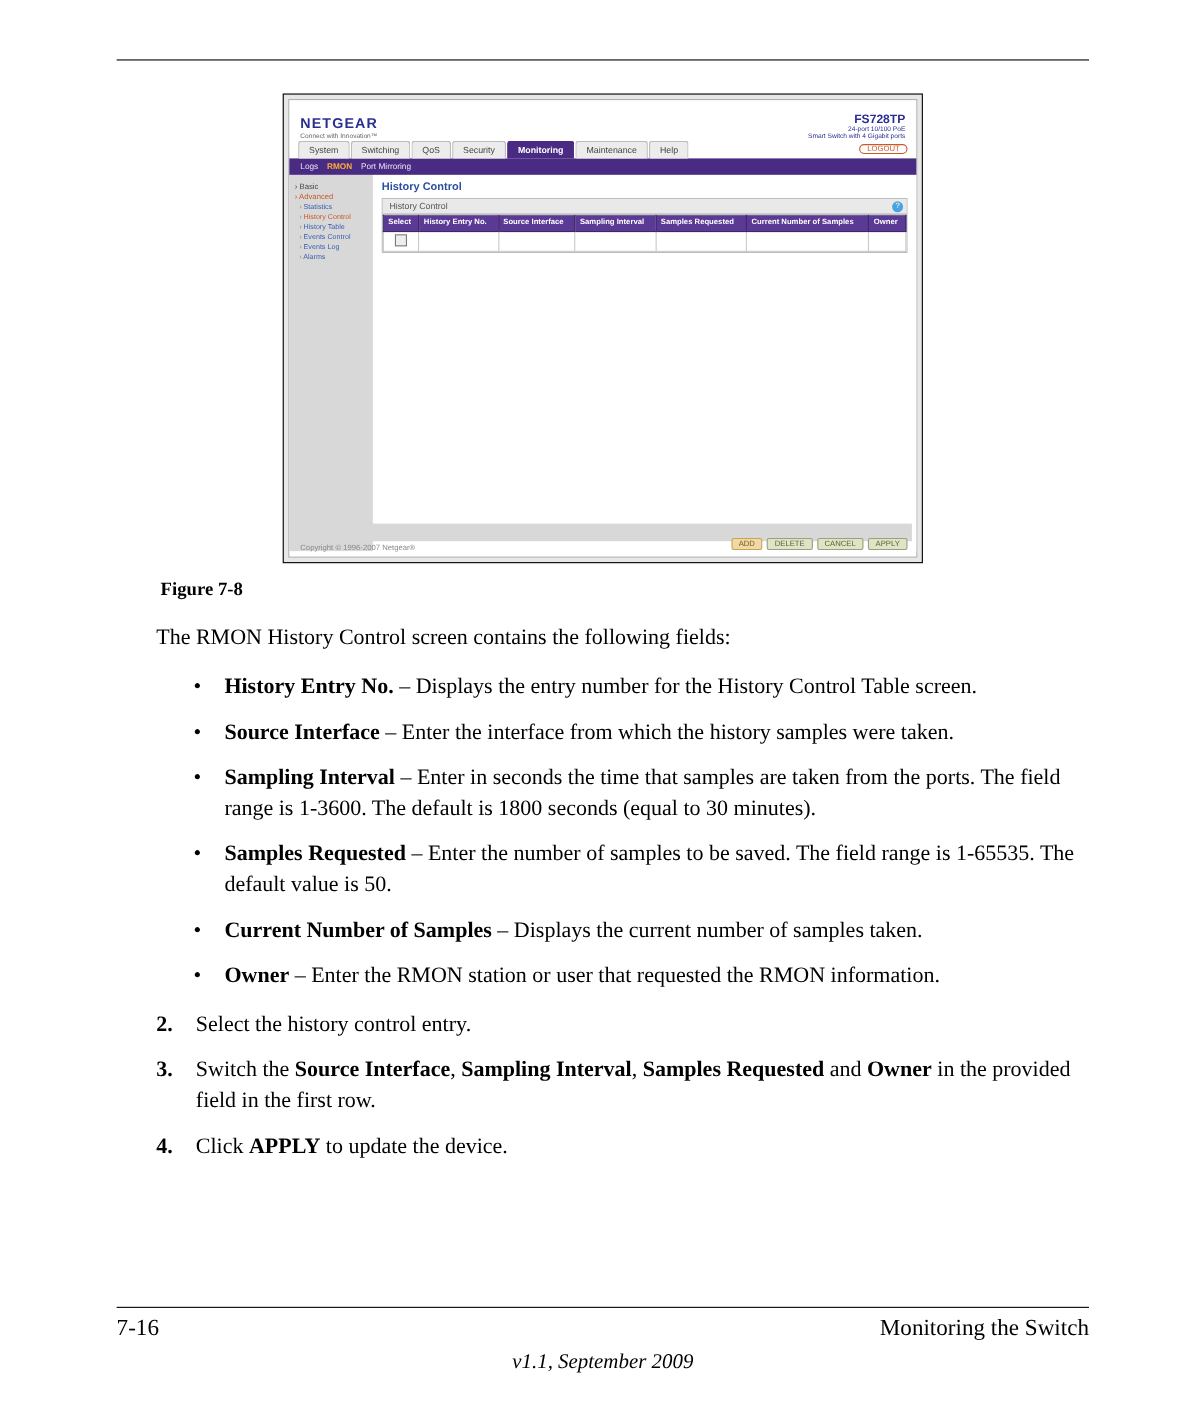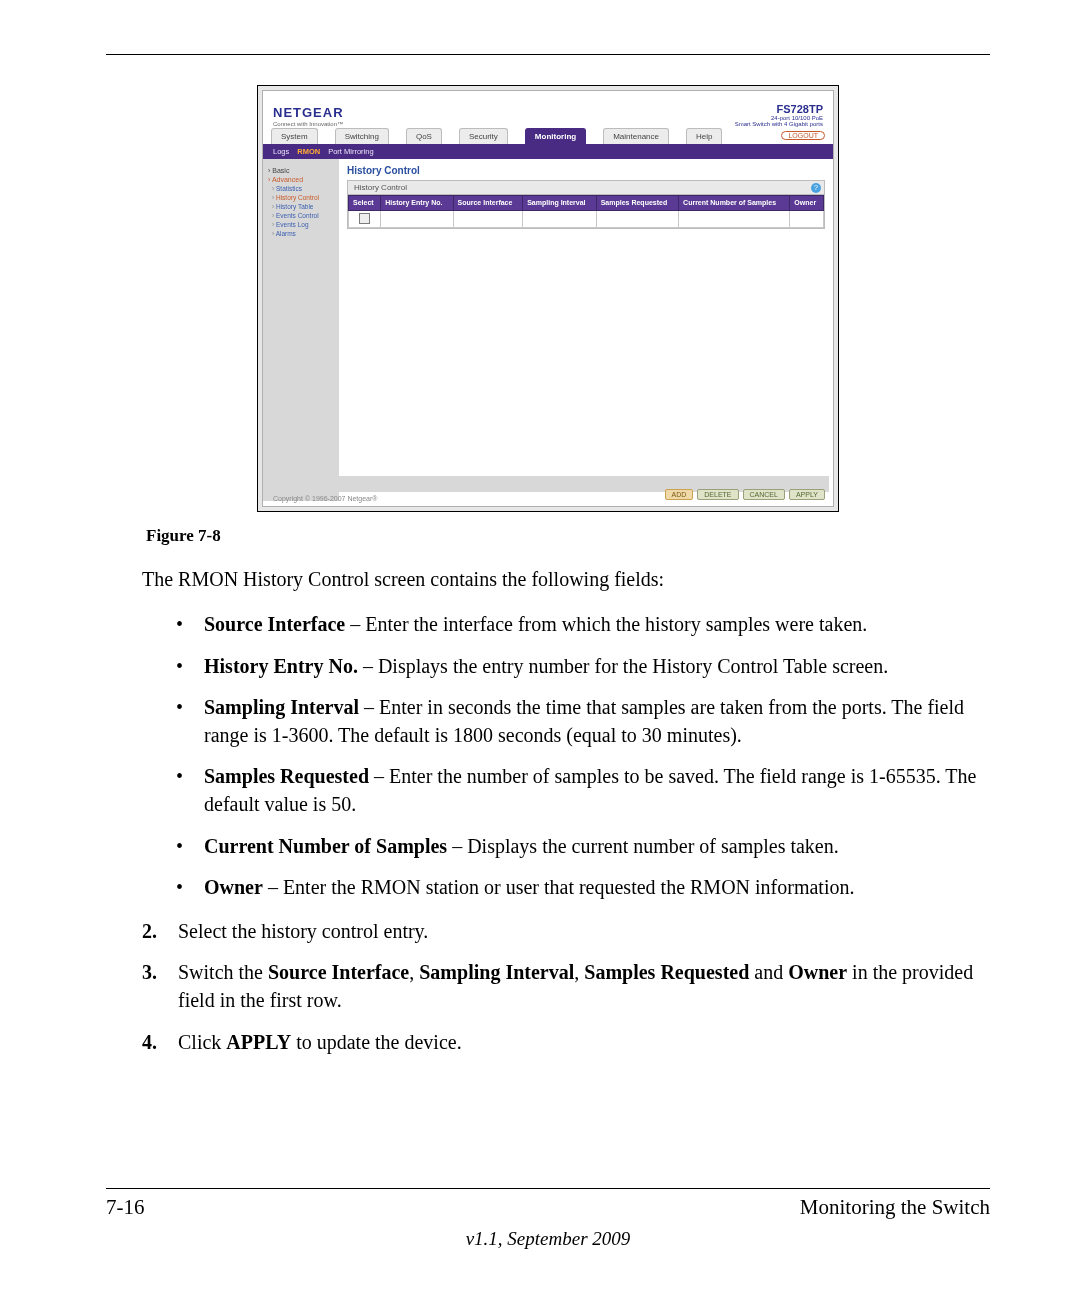--- a/index.html
+++ b/index.html
@@ -7,21 +7,21 @@
   .running-head{font-style:italic;font-size:19px;margin-bottom:6px}
   hr.rule{border:none;border-top:1.5px solid #000;margin:0 0 30px 0}
   
   .shot{width:580px;height:425px;border:1px solid #000;margin:0 auto 14px auto;background:#e7e7e7;position:relative;font-family:Arial,Helvetica,sans-serif}
   .shot-inner{position:absolute;inset:4px;background:#fff;border:1px solid #b0b0b0}
   .ng-head{height:30px;display:flex;justify-content:space-between;align-items:flex-end;padding:6px 10px 0 10px}
   .ng-logo{color:#2a2f8f;font-weight:bold;font-size:13px;letter-spacing:1px}
   .ng-sub{color:#666;font-size:6px;display:block;letter-spacing:0}
   .ng-model{text-align:right;color:#2a2f8f;font-weight:bold;font-size:11px}
   .ng-model small{display:block;font-size:6px;color:#2a2f8f;font-weight:normal}
-  .tabs{display:flex;height:17px;border-bottom:0;align-items:flex-end;padding-left:8px;gap:16px}
+  .tabs{display:flex;height:17px;border-bottom:0;align-items:flex-end;padding-left:8px;gap:0}
   .tab{font-size:8px;color:#444;background:#ececec;border:1px solid #bcbcbc;border-bottom:none;padding:3px 9px;border-radius:3px 3px 0 0;margin-right:1px}
   .tab.active{background:#4a2b84;color:#fff;border-color:#4a2b84;font-weight:bold}
   .logout{margin-left:auto;margin-right:8px;font-size:7px;color:#c85a2a;border:1px solid #c85a2a;border-radius:6px;padding:0 6px;align-self:center}
   .subtabs{background:#4a2b84;height:15px;display:flex;align-items:center;padding:0 10px;gap:8px}
   .subtab{font-size:7.5px;color:#e9e3f5}
   .subtab.on{color:#ffad33;font-weight:bold}
   .body-area{display:flex;height:342px}
   .side{width:66px;background:#d8d8d8;padding:6px 5px;font-size:7px;color:#444}
   .side .grp{color:#444;margin:2px 0}
   .side .grp.adv{color:#c85a2a}
@@ -146,22 +146,22 @@
       </div>
       <div class="copyright">Copyright © 1996-2007 Netgear®</div>
     </div>
   </div>
 
   <div class="fig-cap">Figure 7-8</div>
 
   <p class="intro">The RMON History Control screen contains the following fields:</p>
 
   <ul class="fields">
+    <li><b>History Entry No.</b><span> – Displays the entry number for the History Control Table screen.</span></li>
     <li><b>Source Interface</b><span> – Enter the interface from which the history samples were taken.</span></li>
-    <li><b>History Entry No.</b><span> – Displays the entry number for the History Control Table screen.</span></li>
     <li><b>Sampling Interval</b><span> – Enter in seconds the time that samples are taken from the ports. The field range is 1-3600. The default is 1800 seconds (equal to 30 minutes).</span></li>
     <li><b>Samples Requested</b><span> – Enter the number of samples to be saved. The field range is 1-65535. The default value is 50.</span></li>
     <li><b>Current Number of Samples</b><span> – Displays the current number of samples taken.</span></li>
     <li><b>Owner</b><span> – Enter the RMON station or user that requested the RMON information.</span></li>
   </ul>
 
   <ol class="steps">
     <li>Select the history control entry.</li>
     <li><span>Switch the </span><b>Source Interface</b><span>, </span><b>Sampling Interval</b><span>, </span><b>Samples Requested</b><span> and </span><b>Owner</b><span> in the provided field in the first row.</span></li>
     <li><span>Click </span><b>APPLY</b><span> to update the device.</span></li>

